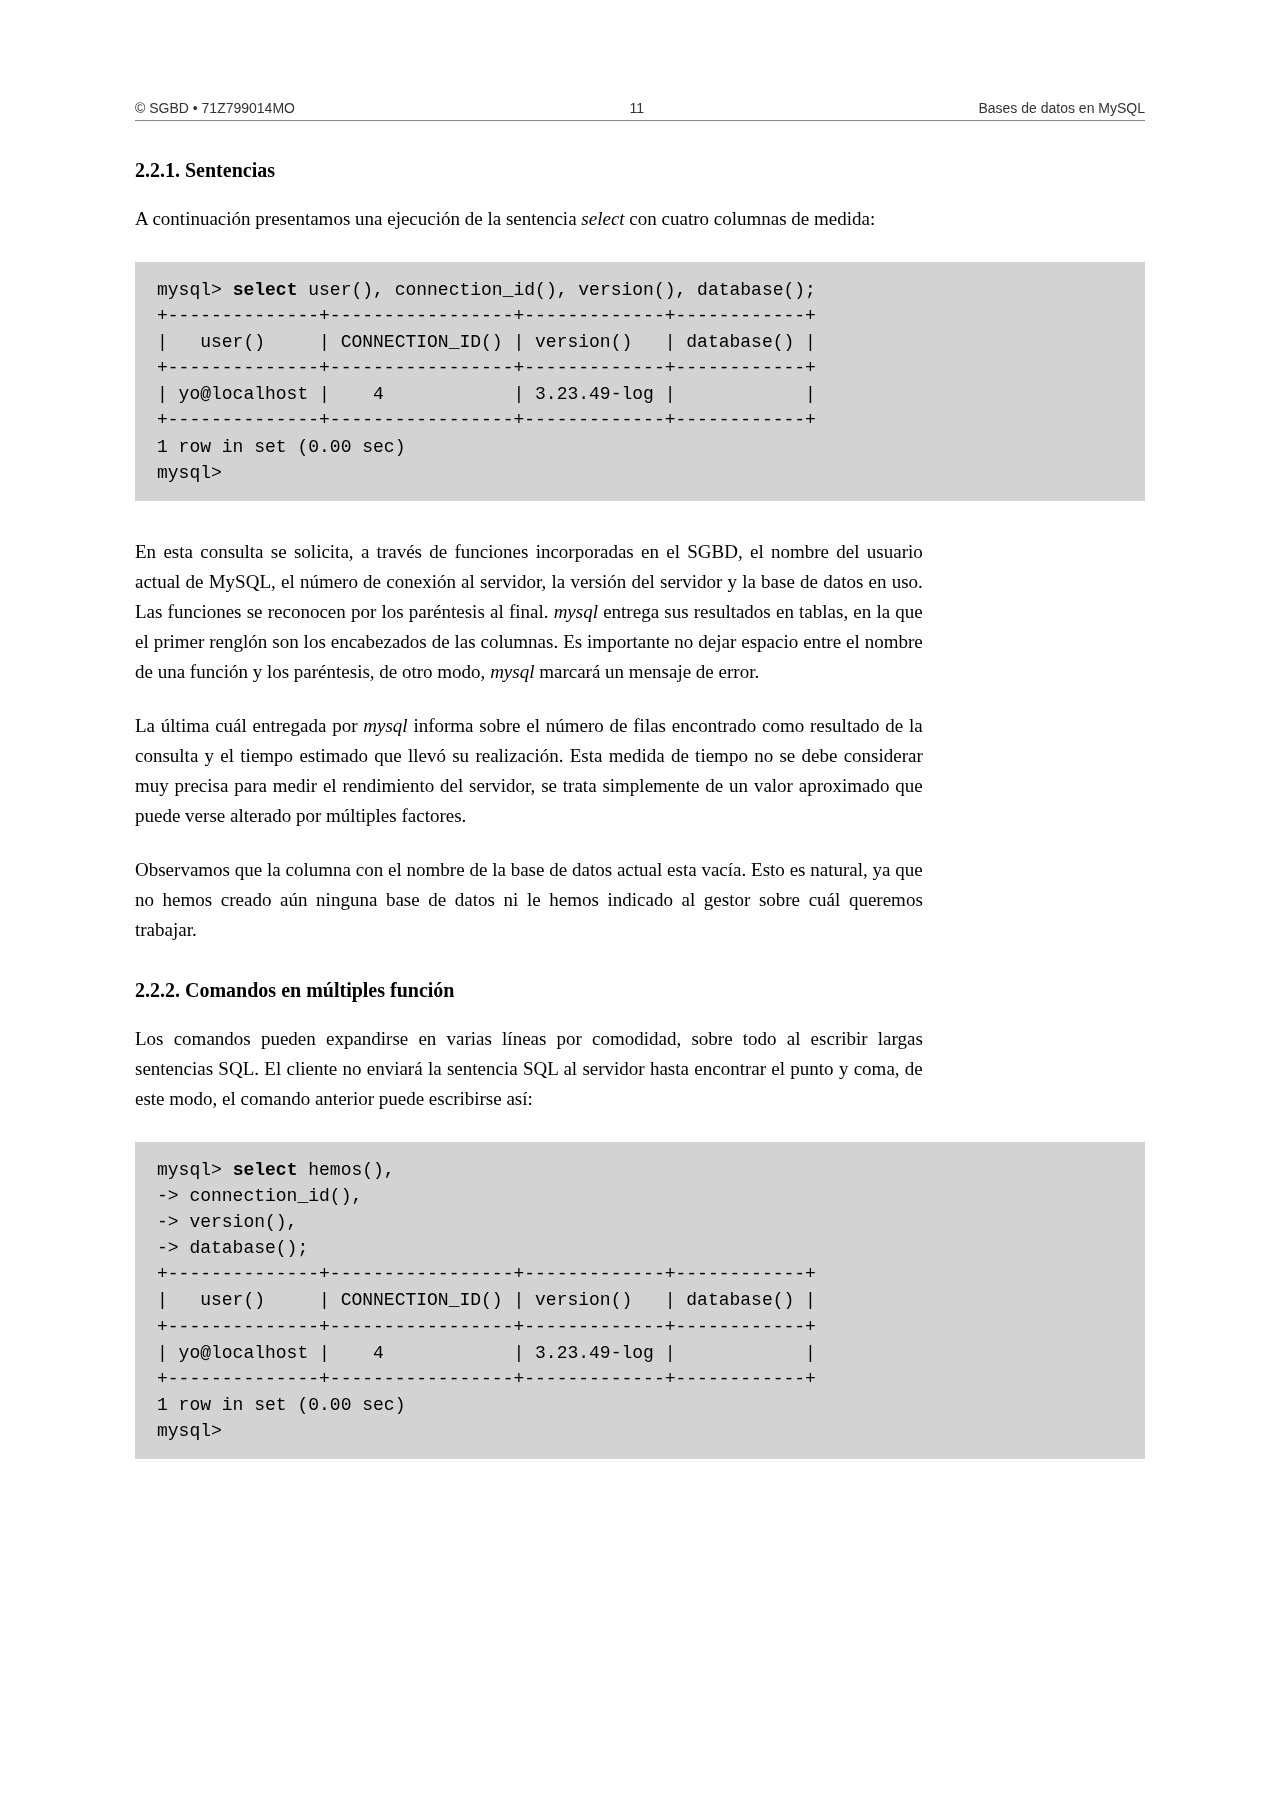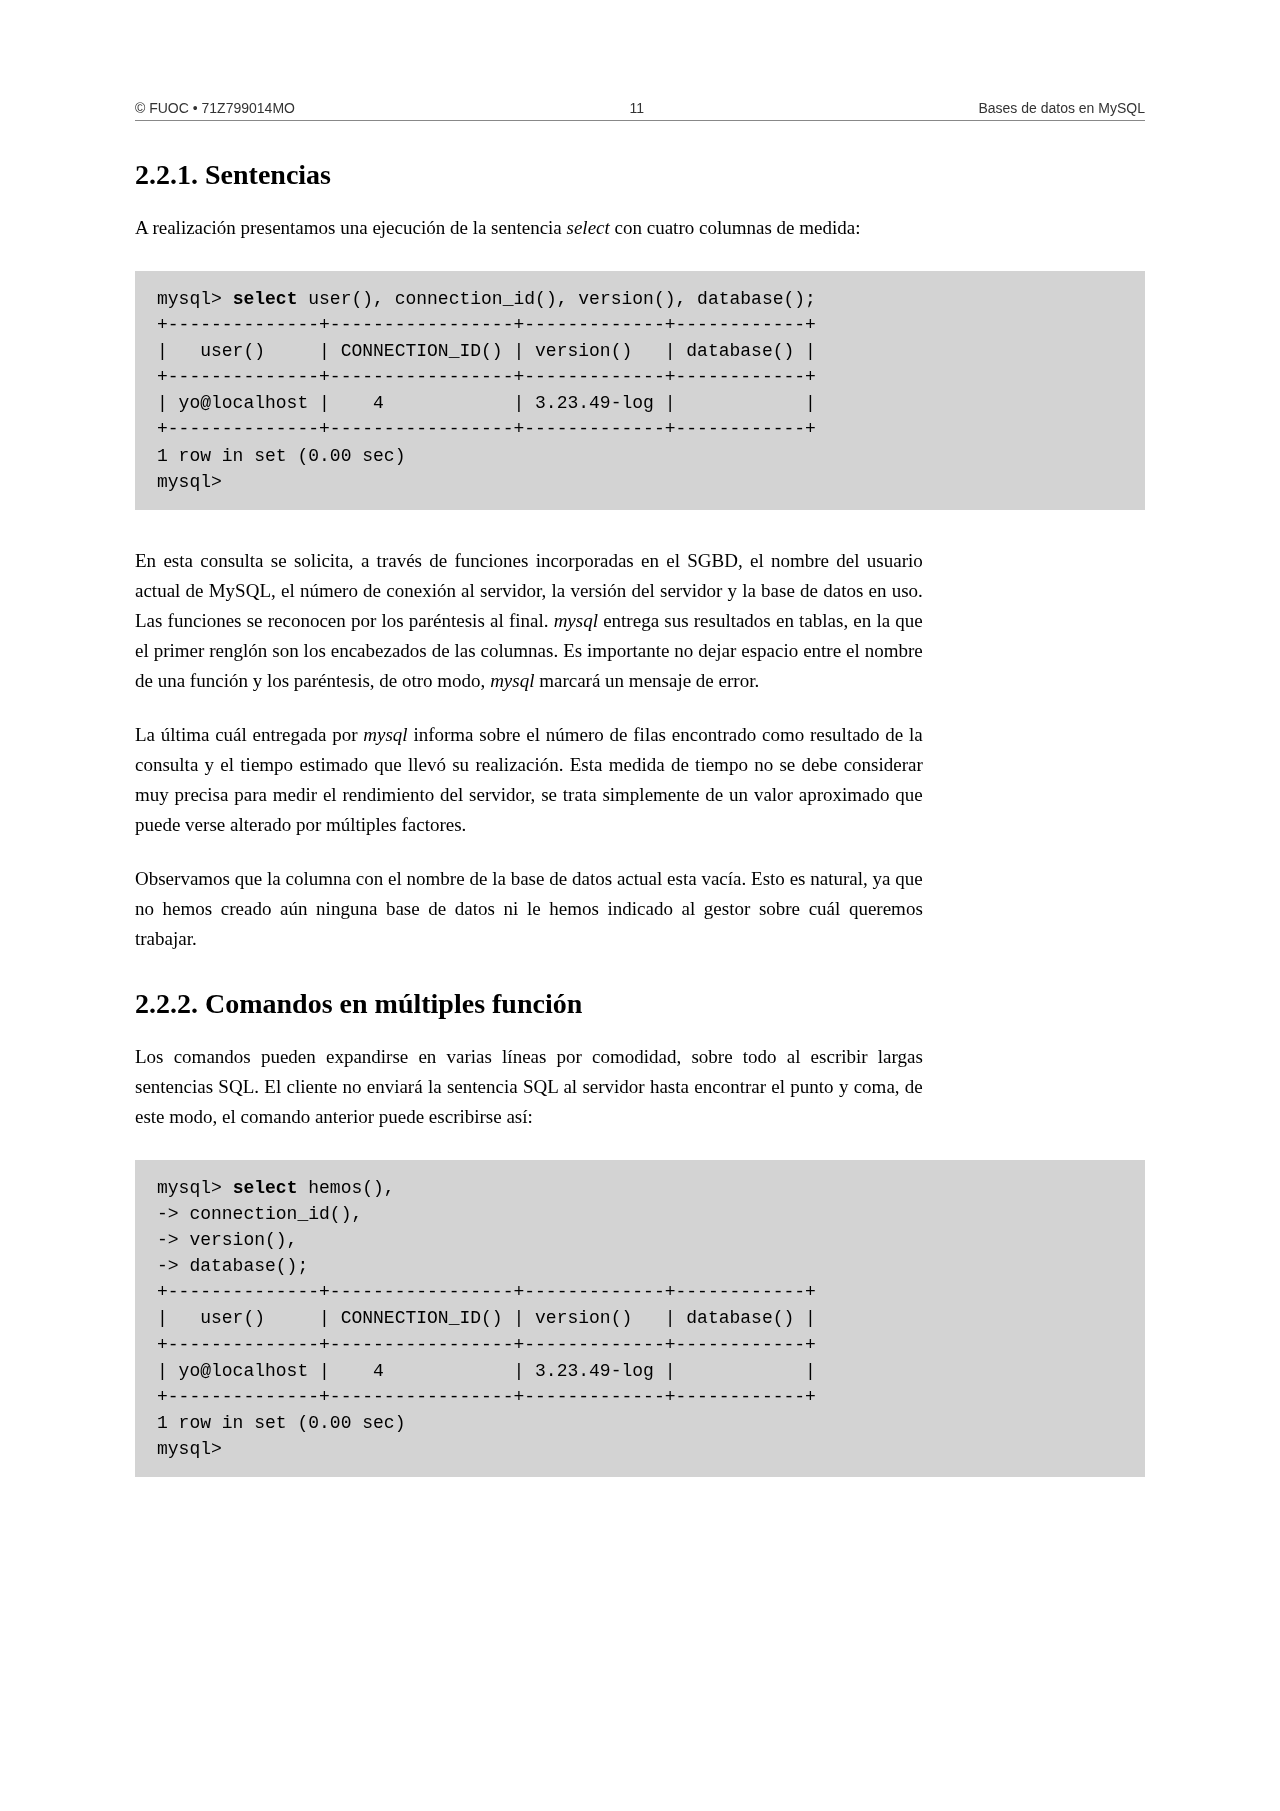--- a/index.html
+++ b/index.html
@@ -30,21 +30,21 @@
     .header-center {
       font-family: Liberation Sans, sans-serif;
     }
     .header-right {
       font-family: Arial, sans-serif;
       margin-top: 30px;
     }
     .section-heading {
       font-family: Georgia, 'Times New Roman', serif;
       font-weight: bold;
-      font-size: 28px;
+      font-size: 20px;
       margin-bottom: 22px;
       margin-top: 34px;
     }
     .body-text {
       font-size: 19px;
       line-height: 1.58;
       text-align: justify;
       margin-bottom: 24px;
       width: 78%;
     }
@@ -64,32 +64,32 @@
       width: 100%;
     }
     .code-block .bold {
       font-weight: bold;
     }
   </style>
 </head>
 <body>
 
 <div class="header">
-  <span class="header-left">© FUOC • 71Z799014MO</span>
+  <span class="header-left">© SGBD • 71Z799014MO</span>
   <span class="header-center">11</span>
   <span class="header-right">Bases de datos en MySQL</span>
 </div>
 
 <h2 class="section-heading">
   <span>2.2.1.</span>
   <span>Sentencias</span>
 </h2>
 
 <p class="body-text">
-  <span>A realización presentamos una ejecución de la sentencia </span><em>select</em><span> con cuatro columnas de medida:</span>
+  <span>A continuación presentamos una ejecución de la sentencia </span><em>select</em><span> con cuatro columnas de medida:</span>
 </p>
 
 <div class="code-block"><span>mysql&gt; </span><span class="bold">select</span><span> user(), connection_id(), version(), database();</span>
 <span>+--------------+-----------------+-------------+------------+</span>
 <span>|   user()     | CONNECTION_ID() | version()   | database() |</span>
 <span>+--------------+-----------------+-------------+------------+</span>
 <span>| yo@localhost |    4            | 3.23.49-log |            |</span>
 <span>+--------------+-----------------+-------------+------------+</span>
 <span>1 row in set (0.00 sec)</span>
 <span>mysql&gt;</span></div>

